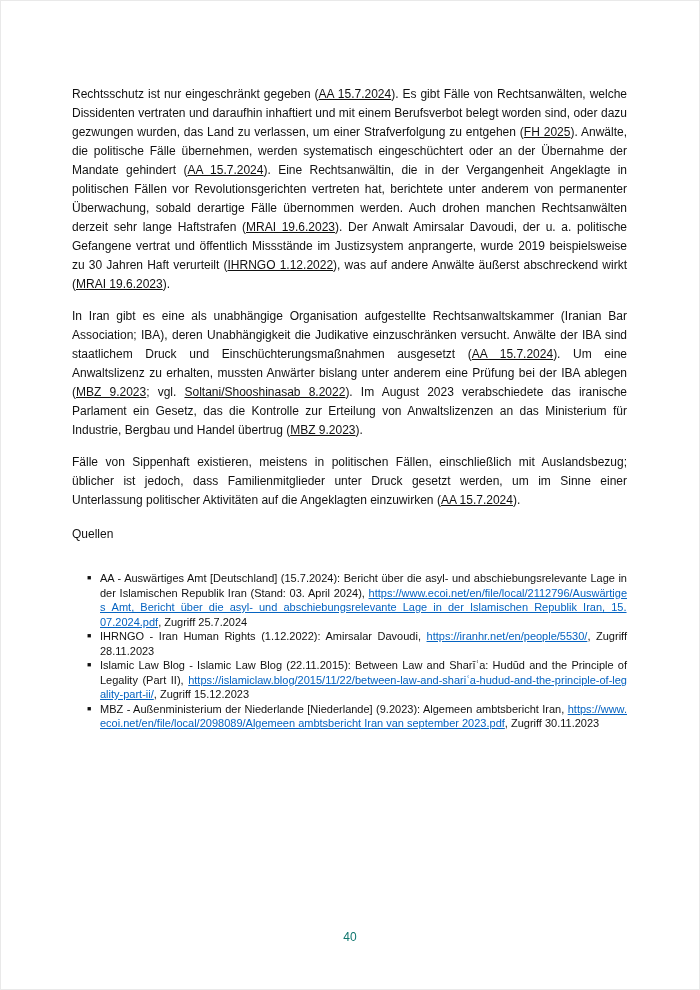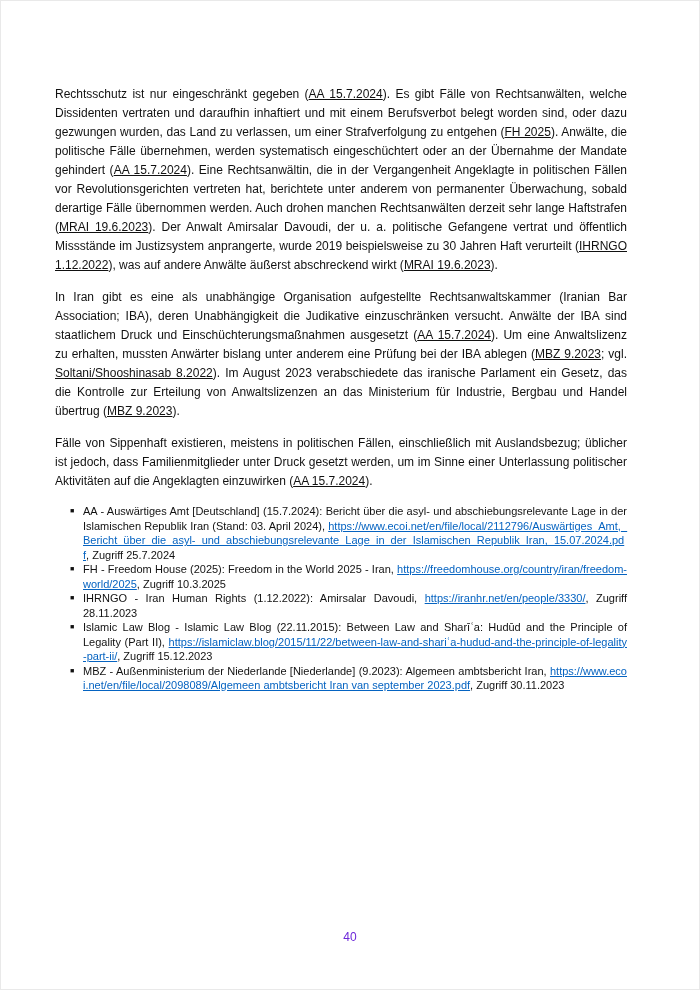--- a/index.html
+++ b/index.html
@@ -9,21 +9,21 @@
     height: 990px;
     position: relative;
     font-family: "Liberation Sans", sans-serif;
     color: #111111;
   }
   .page {
     position: absolute;
     inset: 0;
     background: #ffffff;
     border: 1px solid #e9e9e9;
-    padding: 84px 72px 0 54px;
+    padding: 84px 72px 0 71px;
   }
   .para {
     font-size: 12px;
     line-height: 19px;
     text-align: justify;
     margin-bottom: 13px;
   }
   a.citation {
     color: inherit;
     text-decoration: underline;
@@ -59,44 +59,41 @@
     flex: 1;
     text-align: justify;
   }
   .page-number {
     position: absolute;
     bottom: 46px;
     left: 0;
     right: 0;
     text-align: center;
     font-size: 12px;
-    color: #6d28d9;
+    color: #0f766e;
   }
 </style>
 </head>
 <body>
 
 <div class="page">
   <div>
       <p class="para">Rechtsschutz ist nur eingeschränkt gegeben (<a class="citation">AA 15.7.2024</a>). Es gibt Fälle von Rechtsanwälten, welche Dissidenten vertraten und daraufhin inhaftiert und mit einem Berufsverbot belegt worden sind, oder dazu gezwungen wurden, das Land zu verlassen, um einer Strafverfolgung zu entgehen (<a class="citation">FH 2025</a>). Anwälte, die politische Fälle übernehmen, werden systematisch eingeschüchtert oder an der Übernahme der Mandate gehindert (<a class="citation">AA 15.7.2024</a>). Eine Rechtsanwältin, die in der Vergangenheit Angeklagte in politischen Fällen vor Revolutionsgerichten vertreten hat, berichtete unter anderem von permanenter Überwachung, sobald derartige Fälle übernommen werden. Auch drohen manchen Rechtsanwälten derzeit sehr lange Haftstrafen (<a class="citation">MRAI 19.6.2023</a>). Der Anwalt Amirsalar Davoudi, der u. a. politische Gefangene vertrat und öffentlich Missstände im Justizsystem anprangerte, wurde 2019 beispielsweise zu 30 Jahren Haft verurteilt (<a class="citation">IHRNGO 1.12.2022</a>), was auf andere Anwälte äußerst abschreckend wirkt (<a class="citation">MRAI 19.6.2023</a>).</p>
       <p class="para">In Iran gibt es eine als unabhängige Organisation aufgestellte Rechtsanwaltskammer (Iranian Bar Association; IBA), deren Unabhängigkeit die Judikative einzuschränken versucht. Anwälte der IBA sind staatlichem Druck und Einschüchterungsmaßnahmen ausgesetzt (<a class="citation">AA 15.7.2024</a>). Um eine Anwaltslizenz zu erhalten, mussten Anwärter bislang unter anderem eine Prüfung bei der IBA ablegen (<a class="citation">MBZ 9.2023</a>; vgl. <a class="citation">Soltani/Shooshinasab 8.2022</a>). Im August 2023 verabschiedete das iranische Parlament ein Gesetz, das die Kontrolle zur Erteilung von Anwaltslizenzen an das Ministerium für Industrie, Bergbau und Handel übertrug (<a class="citation">MBZ 9.2023</a>).</p>
       <p class="para">Fälle von Sippenhaft existieren, meistens in politischen Fällen, einschließlich mit Auslandsbezug; üblicher ist jedoch, dass Familienmitglieder unter Druck gesetzt werden, um im Sinne einer Unterlassung politischer Aktivitäten auf die Angeklagten einzuwirken (<a class="citation">AA 15.7.2024</a>).</p>
     </div>
+  <h2 class="sources-heading">Quellen</h2>
   <ul class="sources">
       <li>
         <span class="bullet">■</span>
         <span class="src-text">AA - Auswärtiges Amt [Deutschland] (15.7.2024): Bericht über die asyl- und abschiebungsrelevante Lage in der Islamischen Republik Iran (Stand: 03. April 2024), <a class="link">https://www.ecoi.net/en/file/local/2112796/Auswärtiges_Amt,_Bericht_über_die_asyl-_und_abschiebungsrelevante_Lage_in_der_Islamischen_Republik_Iran,_15.07.2024.pdf</a>, Zugriff 25.7.2024</span>
       </li>
       <li>
         <span class="bullet">■</span>
-        <span class="src-text">FH - Freedom House (2025): Freedom in the World 2025 - Iran, <a class="link">https://freedomhouse.org/country/iran/freedom-world/2025</a>, Zugriff 10.3.2025</span>
-      </li>
-      <li>
-        <span class="bullet">■</span>
-        <span class="src-text">IHRNGO - Iran Human Rights (1.12.2022): Amirsalar Davoudi, <a class="link">https://iranhr.net/en/people/3330/</a>, Zugriff 28.11.2023</span>
+        <span class="src-text">IHRNGO - Iran Human Rights (1.12.2022): Amirsalar Davoudi, <a class="link">https://iranhr.net/en/people/5530/</a>, Zugriff 28.11.2023</span>
       </li>
       <li>
         <span class="bullet">■</span>
         <span class="src-text">Islamic Law Blog - Islamic Law Blog (22.11.2015): Between Law and Sharīʿa: Hudūd and the Principle of Legality (Part II), <a class="link">https://islamiclaw.blog/2015/11/22/between-law-and-shariʿa-hudud-and-the-principle-of-legality-part-ii/</a>, Zugriff 15.12.2023</span>
       </li>
       <li>
         <span class="bullet">■</span>
         <span class="src-text">MBZ - Außenministerium der Niederlande [Niederlande] (9.2023): Algemeen ambtsbericht Iran, <a class="link">https://www.ecoi.net/en/file/local/2098089/Algemeen ambtsbericht Iran van september 2023.pdf</a>, Zugriff 30.11.2023</span>
       </li>
     </ul>

